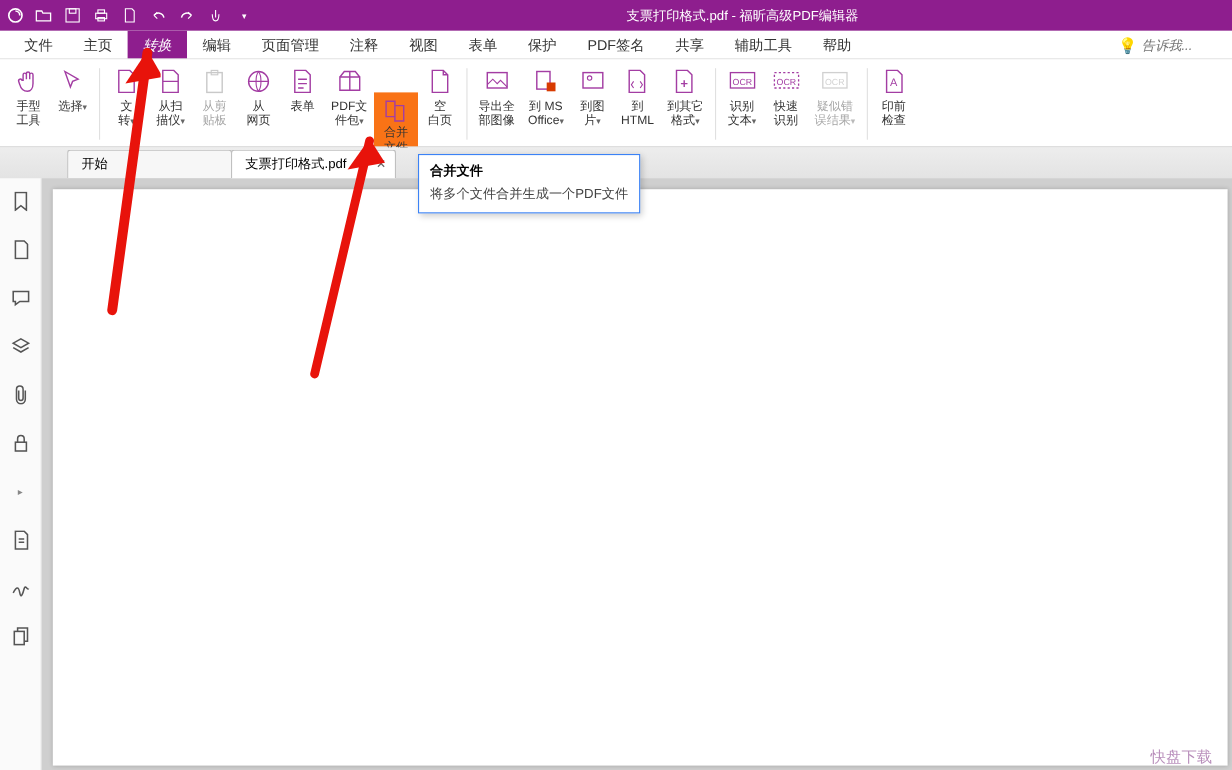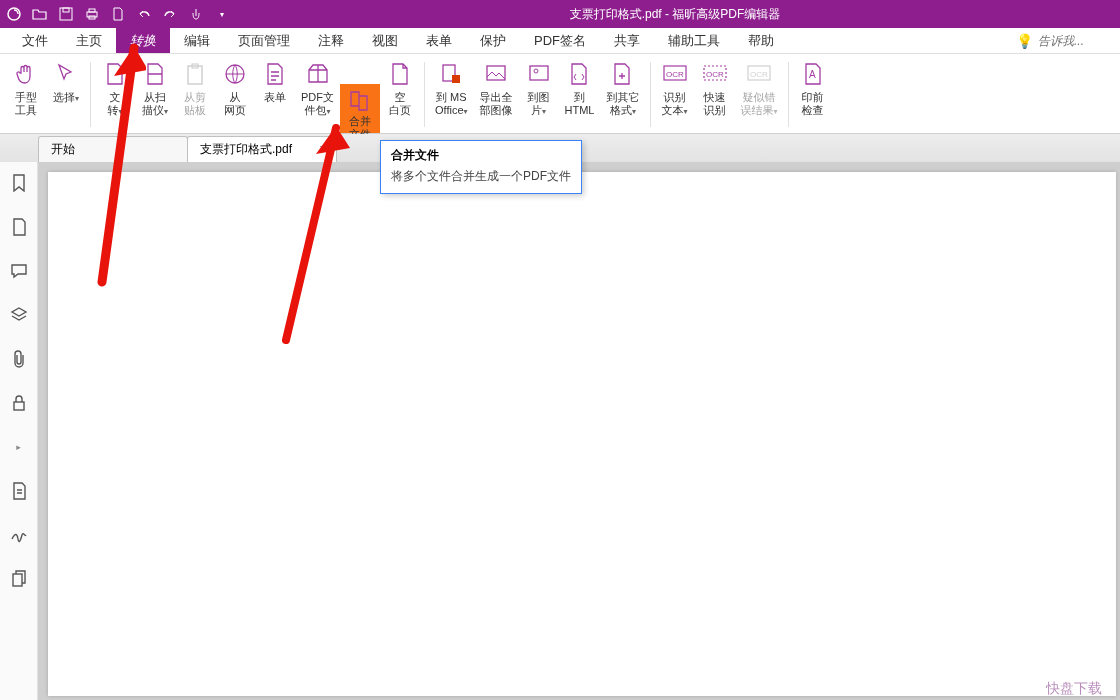--- a/index.html
+++ b/index.html
@@ -24,21 +24,21 @@
 .rgroup { display:flex; }
 .rbtn { display:flex; flex-direction:column; align-items:center; justify-content:flex-start; padding:4px 6px 2px 6px; cursor:pointer; min-width:40px; }
 .rbtn.hover { background:#f97316;margin-top:28px; }
 .rbtn.disabled { opacity:.45; cursor:default; }
 .rbtn .ico { width:28px; height:28px; display:flex; align-items:center; justify-content:center; margin-bottom:3px; }
 .rbtn .lbl { font-size:11px; line-height:13px; text-align:center; color:#333; white-space:pre; }
 .rbtn .drop::after { content:"▾"; font-size:8px; color:#666; }
 .sep { width:1px; background:#e0e0e0; margin:6px 4px; }
 
 
-.tabstrip { height:28px; display:flex; align-items:flex-end; background:linear-gradient(#ededed,#e3e3e3); padding-left:38px; font-size:12px; position:relative; }
+.tabstrip { height:28px; display:flex; align-items:flex-end; background:linear-gradient(#ededed,#e3e3e3); padding-left:61px; font-size:12px; position:relative; }
 .tab { height:26px; min-width:150px; border:1px solid #c0c0c0; border-bottom:none; border-radius:3px 3px 0 0; display:flex; align-items:center; padding:0 28px 0 12px; margin-right:-1px; background:#f7f7f7; position:relative; cursor:pointer; }
 .tab.active { background:#fff; z-index:2; }
 .tab .close { position:absolute; right:8px; font-size:11px; color:#666; cursor:pointer; }
 
 
 .body { display:flex; height:calc(700px - 28px - 26px - 80px - 28px); }
 .sidebar { width:38px; background:#fafafa; border-right:1px solid #e0e0e0; display:flex; flex-direction:column; align-items:center; padding-top:10px; gap:22px; }
 .sidebar .sico { width:22px; height:22px; display:flex; align-items:center; justify-content:center; color:#555; cursor:pointer; }
 .sidebar .caret { font-size:9px; color:#888; }
 .canvas-wrap { flex:1; background:#cfcfcf; padding:10px 4px 4px 10px; position:relative; }
@@ -226,36 +226,36 @@
         </div>
       <div class="lbl">空
 白页</div>
     </div>
   </div>
   <div class="sep"></div>
   <div class="rgroup">
     <div class="rbtn">
       <div class="ico">
           <svg width="24" height="24">
+            <rect x="3" y="4" width="18" height="14" fill="none" stroke="#a33da3" stroke-width="1.3"></rect>
+            <path d="M3 15l5-5 4 4 3-3 6 6" fill="none" stroke="#a33da3"></path>
+          </svg>
+        </div>
+      <div class="lbl">导出全
+部图像</div>
+    </div>
+    <div class="rbtn">
+      <div class="ico">
+          <svg width="24" height="24">
             <rect x="4" y="3" width="12" height="16" fill="none" stroke="#a33da3" stroke-width="1.3"></rect>
             <rect x="13" y="13" width="8" height="8" fill="#d83b01"></rect>
           </svg>
         </div>
       <div class="lbl drop">到 MS
 Office</div>
-    </div>
-    <div class="rbtn">
-      <div class="ico">
-          <svg width="24" height="24">
-            <rect x="3" y="4" width="18" height="14" fill="none" stroke="#a33da3" stroke-width="1.3"></rect>
-            <path d="M3 15l5-5 4 4 3-3 6 6" fill="none" stroke="#a33da3"></path>
-          </svg>
-        </div>
-      <div class="lbl">导出全
-部图像</div>
     </div>
     <div class="rbtn">
       <div class="ico">
           <svg width="24" height="24">
             <rect x="3" y="4" width="18" height="14" fill="none" stroke="#a33da3" stroke-width="1.3"></rect>
             <circle cx="9" cy="9" r="2" fill="none" stroke="#a33da3"></circle>
           </svg>
         </div>
       <div class="lbl drop">到图
 片</div>

